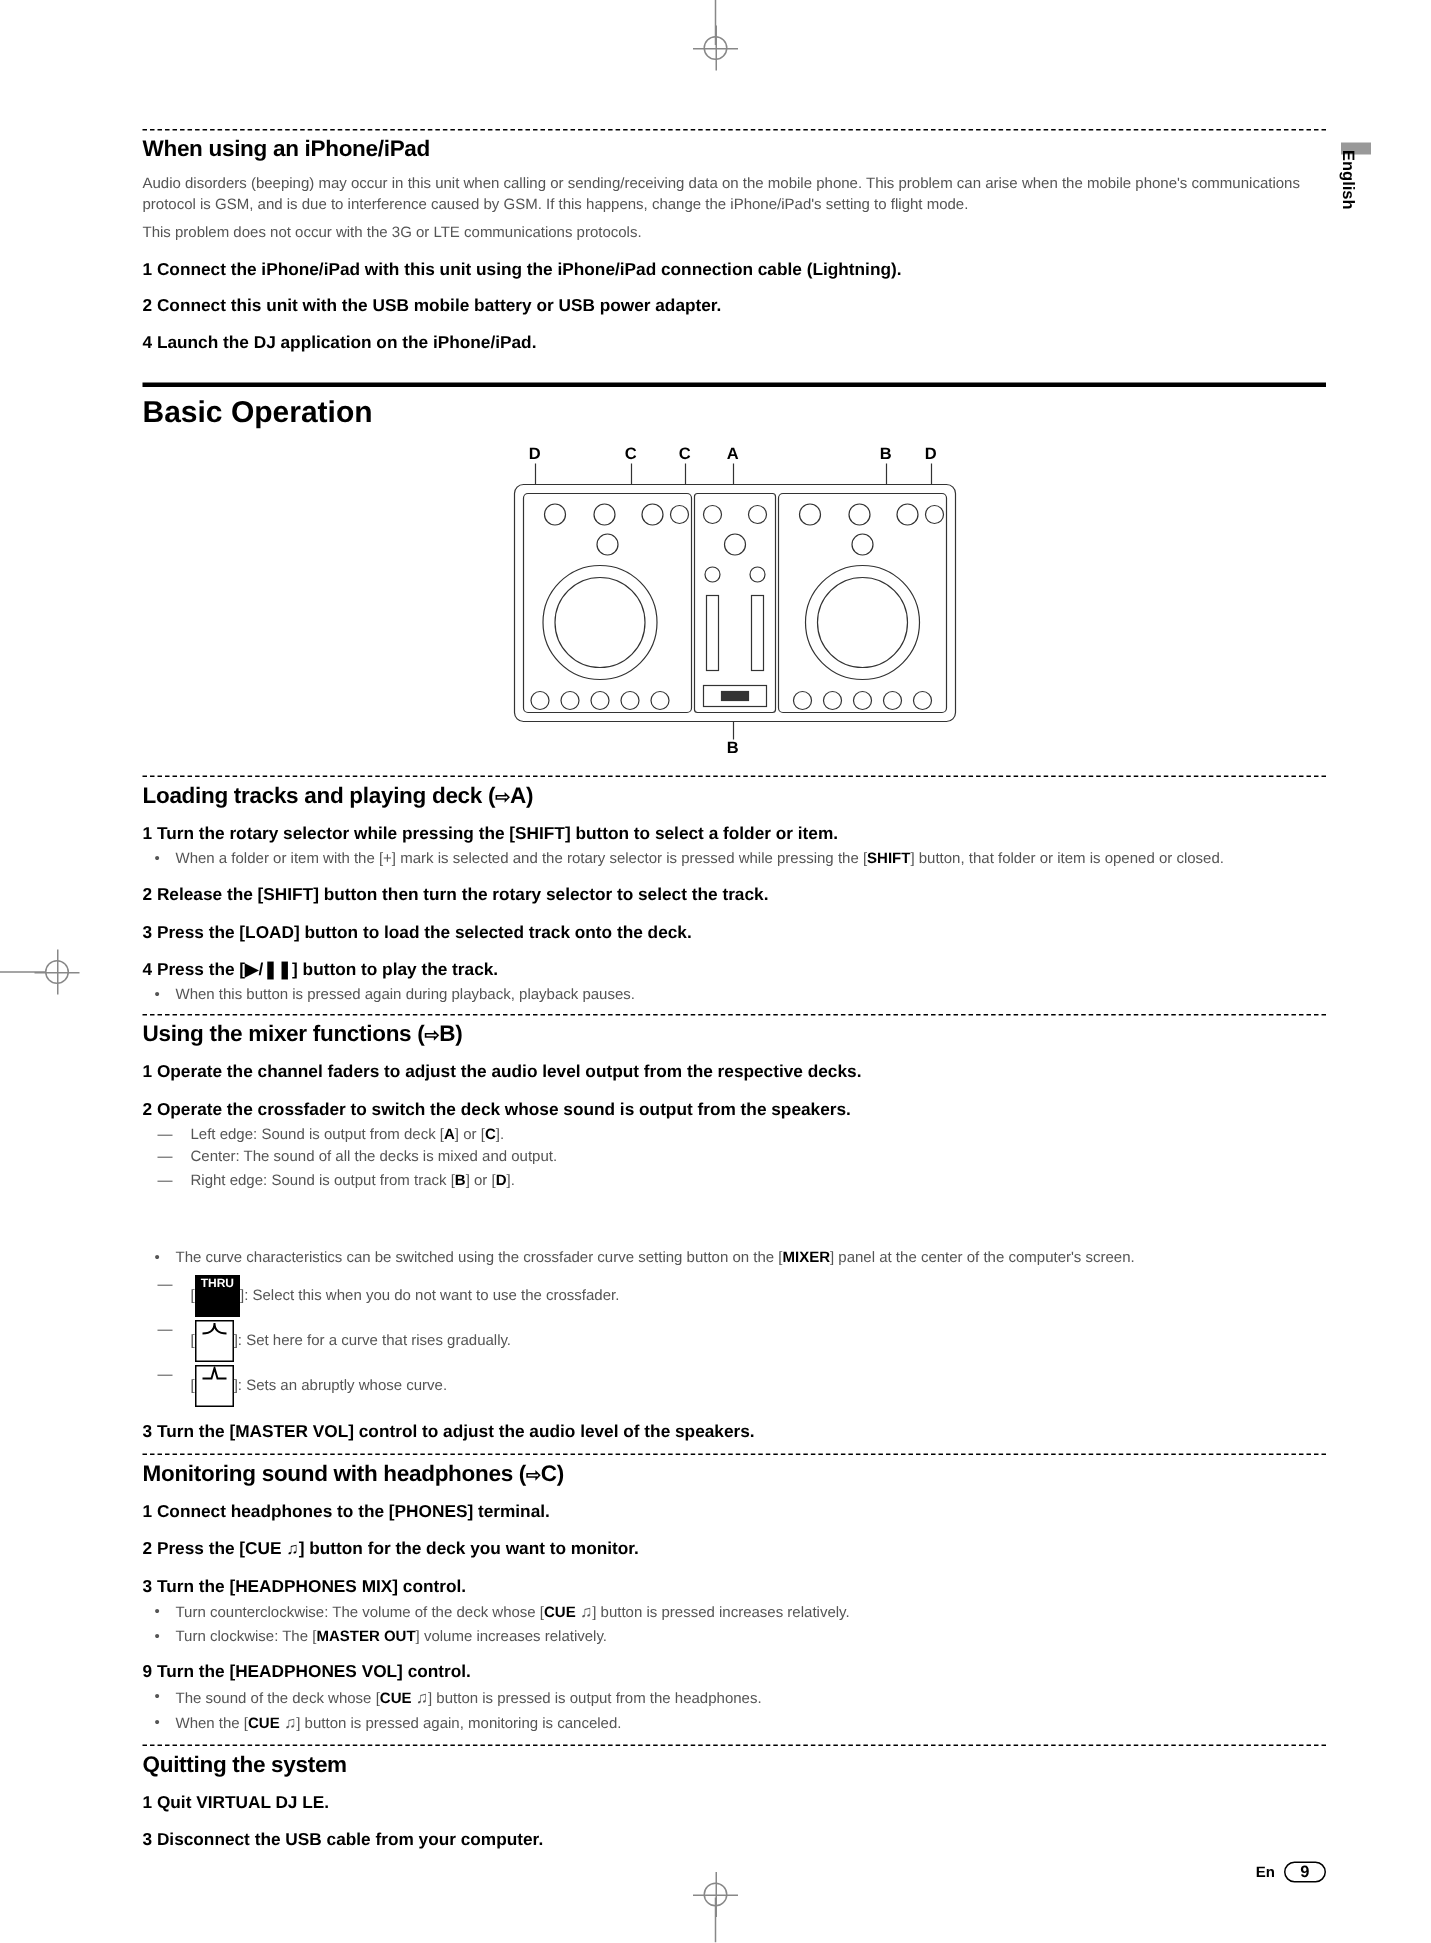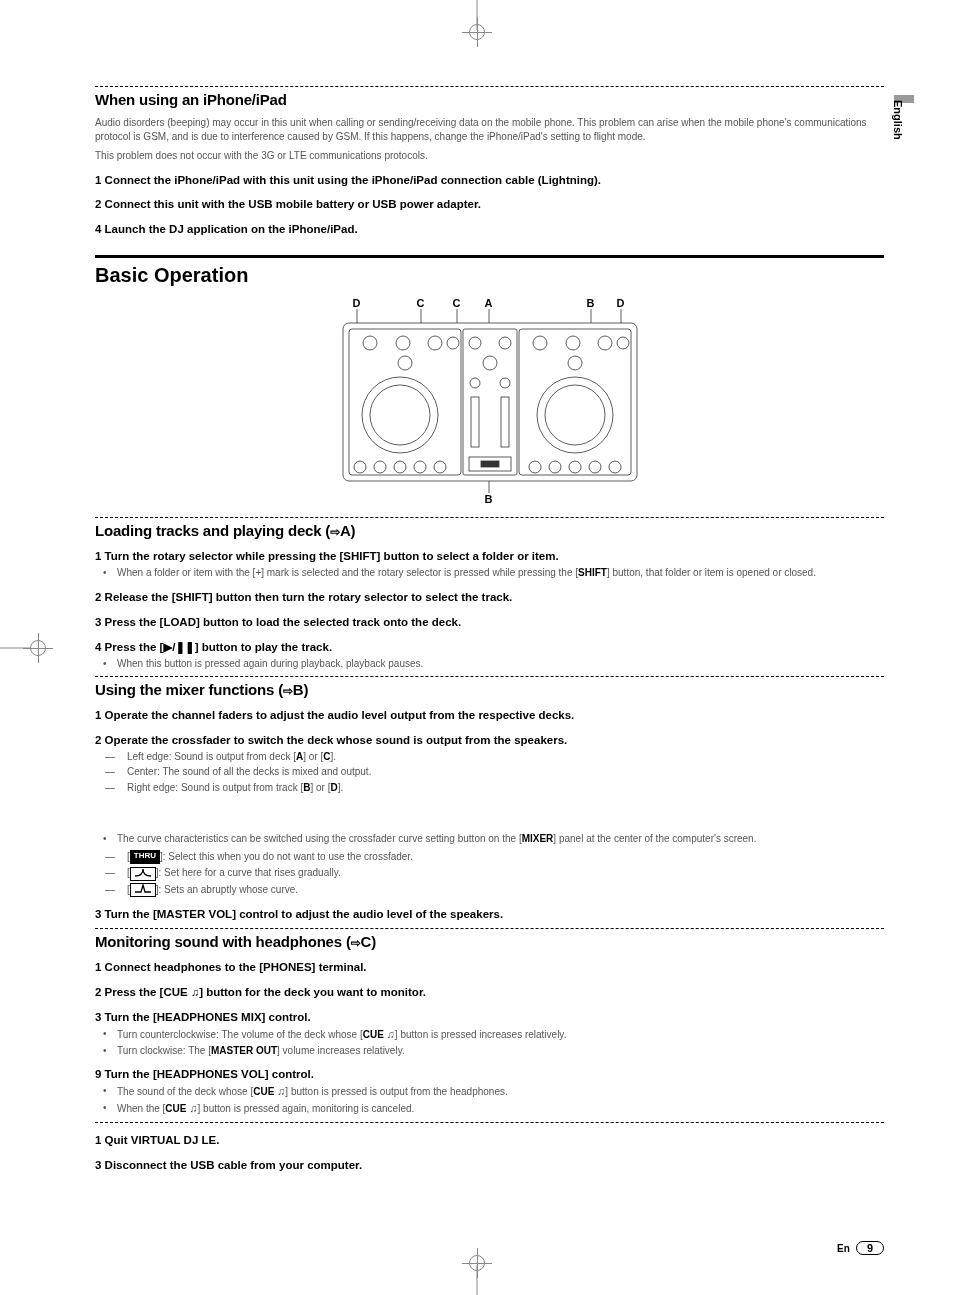--- a/index.html
+++ b/index.html
@@ -101,21 +101,21 @@
     display: inline-block;
     border: 1px solid #000;
     padding: 0 3px;
     font-size: 8px;
     font-weight: bold;
     vertical-align: middle;
     line-height: 10px;
     background:#fff;
     min-width:22px;
     text-align:center;
-    height:14px;
+    height:28px;
   }
   .icon-box.dark { background:#000; color:#fff; }
   .curve-svg { vertical-align:middle; }
   .headphones { font-size:11px; vertical-align:baseline; }
 
   
   .side-tab {
     position: absolute;
     right: 50px;
     top: 100px;
@@ -327,20 +327,21 @@
       <li><span>Turn counterclockwise: The volume of the deck whose [</span><span class="bold-inline">CUE </span><span class="headphones">♫</span><span>] button is pressed increases relatively.</span></li>
       <li><span>Turn clockwise: The [</span><span class="bold-inline">MASTER OUT</span><span>] volume increases relatively.</span></li>
     </ul>
     <div class="step">9   Turn the [HEADPHONES VOL] control.</div>
     <ul class="bullets">
       <li><span>The sound of the deck whose [</span><span class="bold-inline">CUE </span><span class="headphones">♫</span><span>] button is pressed is output from the headphones.</span></li>
       <li><span>When the [</span><span class="bold-inline">CUE </span><span class="headphones">♫</span><span>] button is pressed again, monitoring is canceled.</span></li>
     </ul>
 
     <hr class="dashed-rule">
+    <h2 class="section">Quitting the system</h2>
     <div class="step">1   Quit VIRTUAL DJ LE.</div>
     <div class="step">3   Disconnect the USB cable from your computer.</div>
   </div>
 </div>
 
 <div class="footer">
   <span style="font-weight:bold">En</span>
   <span class="page-badge">9</span>
 </div>
 

